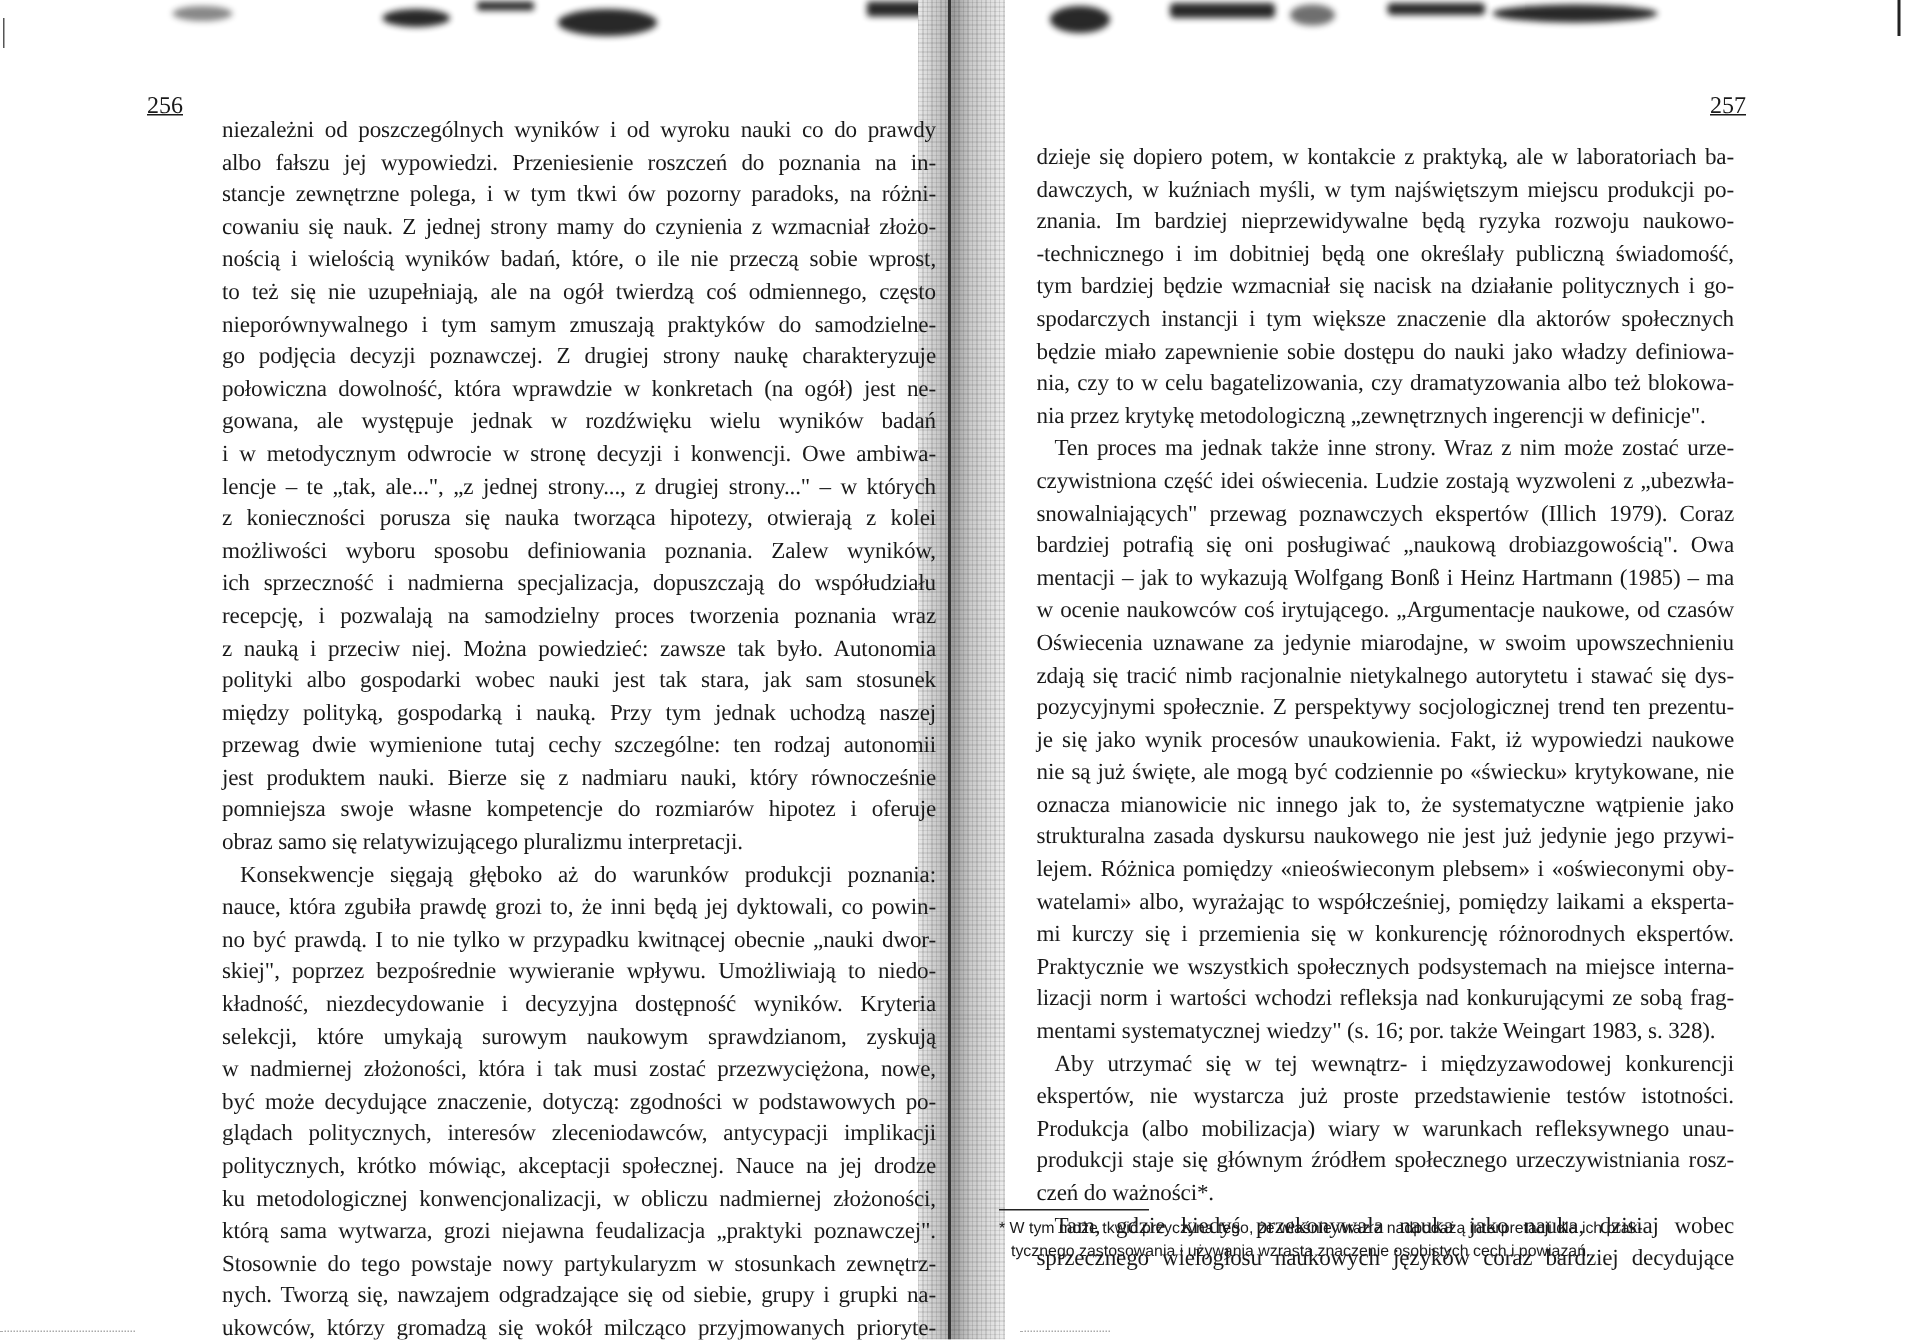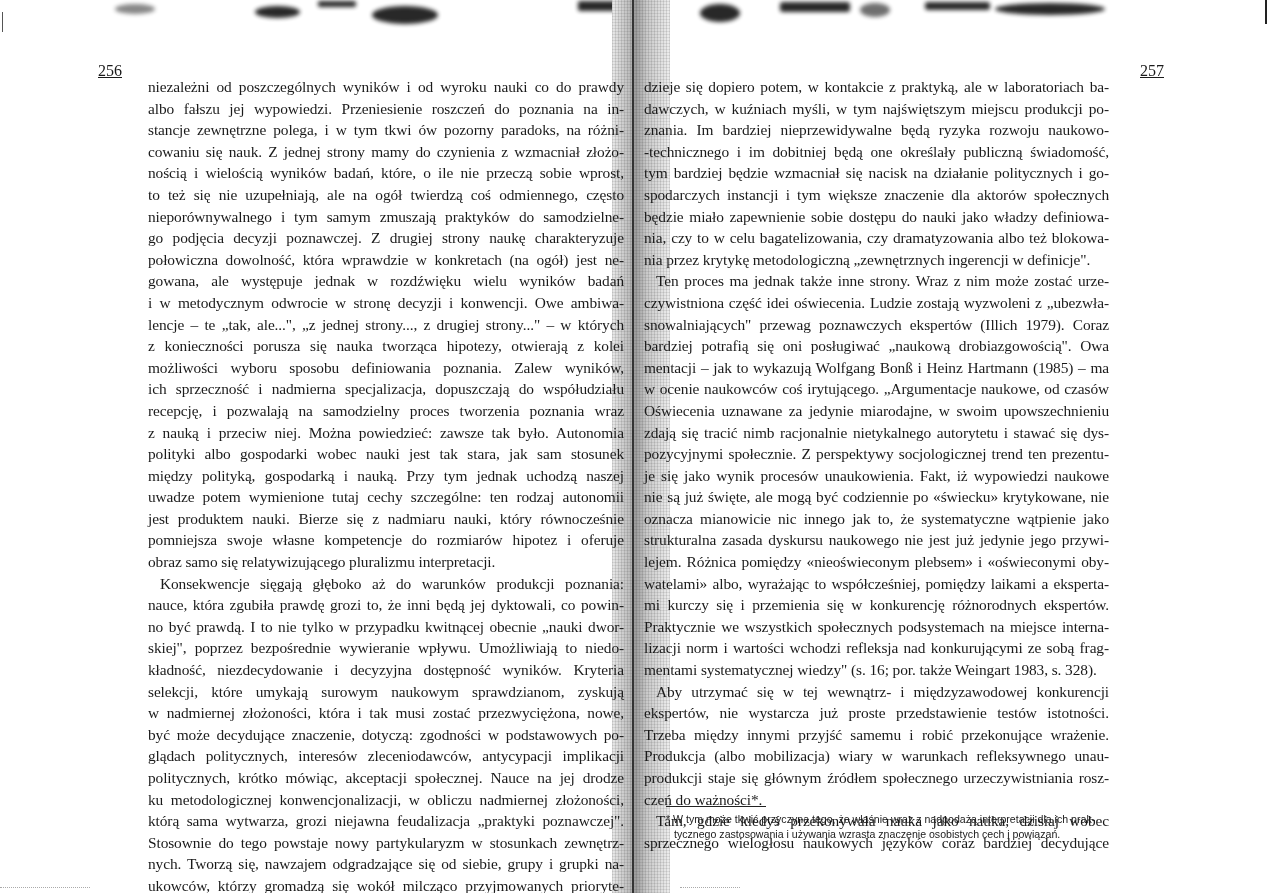--- a/index.html
+++ b/index.html
@@ -19,21 +19,21 @@
   .spine-line { position:absolute; top:0; left:632px; width:2px; height:893px; background:#333; }
   .page-num { position:absolute; top:62px; font-size:16px;text-decoration:underline; }
   .col {
     position:absolute; top:76px; font-size:15.4px; line-height:21.6px;
     text-align:justify; letter-spacing:-0.1px;
   }
   .col .line { display:block; white-space:nowrap; text-align:justify; text-align-last:justify; height:21.6px; overflow:visible; }
   .col .line.last { text-align-last:left; }
   .col .line.indent { padding-left:12px; }
   .left-col { left:148px; width:476px; }
-  .right-col { left:644px; width:465px; }
+  .right-col { left:691px; width:465px;margin-top:18px; }
   .fn-rule { position:absolute; left:666px; top:806px; width:100px; height:1px; background:#222; }
   .footnote { position:absolute; left:666px; top:812px; width:465px; font-size:10.6px; line-height:14.5px; font-family:Liberation Sans, sans-serif; }
   .footnote .line { display:block; white-space:nowrap; }
   .edge-mark { position:absolute; right:12px; top:0; width:2px; height:24px; background:#222; }
   .left-mark { position:absolute; left:2px; top:12px; width:1px; height:20px; background:#555; }
   .bottom-dots { position:absolute; bottom:4px; height:1px; border-top:1px dotted #aaa; }
 </style>
 </head>
 <body>
 
@@ -69,21 +69,21 @@
   <span class="line">gowana, ale występuje jednak w rozdźwięku wielu wyników badań</span>
   <span class="line">i w metodycznym odwrocie w stronę decyzji i konwencji. Owe ambiwa-</span>
   <span class="line">lencje – te „tak, ale...", „z jednej strony..., z drugiej strony..." – w których</span>
   <span class="line">z konieczności porusza się nauka tworząca hipotezy, otwierają z kolei</span>
   <span class="line">możliwości wyboru sposobu definiowania poznania. Zalew wyników,</span>
   <span class="line">ich sprzeczność i nadmierna specjalizacja, dopuszczają do współudziału</span>
   <span class="line">recepcję, i pozwalają na samodzielny proces tworzenia poznania wraz</span>
   <span class="line">z nauką i przeciw niej. Można powiedzieć: zawsze tak było. Autonomia</span>
   <span class="line">polityki albo gospodarki wobec nauki jest tak stara, jak sam stosunek</span>
   <span class="line">między polityką, gospodarką i nauką. Przy tym jednak uchodzą naszej</span>
-  <span class="line">uwadze potem wymienione tutaj cechy szczególne: ten rodzaj autonomii</span>
+  <span class="line">przewag dwie wymienione tutaj cechy szczególne: ten rodzaj autonomii</span>
   <span class="line">jest produktem nauki. Bierze się z nadmiaru nauki, który równocześnie</span>
   <span class="line">pomniejsza swoje własne kompetencje do rozmiarów hipotez i oferuje</span>
   <span class="line last">obraz samo się relatywizującego pluralizmu interpretacji.</span>
   <span class="line indent">Konsekwencje sięgają głęboko aż do warunków produkcji poznania:</span>
   <span class="line">nauce, która zgubiła prawdę grozi to, że inni będą jej dyktowali, co powin-</span>
   <span class="line">no być prawdą. I to nie tylko w przypadku kwitnącej obecnie „nauki dwor-</span>
   <span class="line">skiej", poprzez bezpośrednie wywieranie wpływu. Umożliwiają to niedo-</span>
   <span class="line">kładność, niezdecydowanie i decyzyjna dostępność wyników. Kryteria</span>
   <span class="line">selekcji, które umykają surowym naukowym sprawdzianom, zyskują</span>
   <span class="line">w nadmiernej złożoności, która i tak musi zostać przezwyciężona, nowe,</span>
@@ -122,21 +122,20 @@
   <span class="line">oznacza mianowicie nic innego jak to, że systematyczne wątpienie jako</span>
   <span class="line">strukturalna zasada dyskursu naukowego nie jest już jedynie jego przywi-</span>
   <span class="line">lejem. Różnica pomiędzy «nieoświeconym plebsem» i «oświeconymi oby-</span>
   <span class="line">watelami» albo, wyrażając to współcześniej, pomiędzy laikami a eksperta-</span>
   <span class="line">mi kurczy się i przemienia się w konkurencję różnorodnych ekspertów.</span>
   <span class="line">Praktycznie we wszystkich społecznych podsystemach na miejsce interna-</span>
   <span class="line">lizacji norm i wartości wchodzi refleksja nad konkurującymi ze sobą frag-</span>
   <span class="line last">mentami systematycznej wiedzy" (s. 16; por. także Weingart 1983, s. 328).</span>
   <span class="line indent">Aby utrzymać się w tej wewnątrz- i międzyzawodowej konkurencji</span>
   <span class="line">ekspertów, nie wystarcza już proste przedstawienie testów istotności.</span>
-  <span class="line">Trzeba między innymi przyjść samemu i robić przekonujące wrażenie.</span>
   <span class="line">Produkcja (albo mobilizacja) wiary w warunkach refleksywnego unau-</span>
   <span class="line">produkcji staje się głównym źródłem społecznego urzeczywistniania rosz-</span>
   <span class="line last">czeń do ważności*.</span>
   <span class="line indent">Tam, gdzie kiedyś przekonywała nauka jako nauka, dzisiaj wobec</span>
   <span class="line">sprzecznego wielogłosu naukowych języków coraz bardziej decydujące</span>
 </div>
 
 <div class="fn-rule"></div>
 <div class="footnote">
   <span class="line">* W tym może tkwić przyczyna tego, że właśnie wraz z nadpodażą interpretacji dla ich prak-</span>

